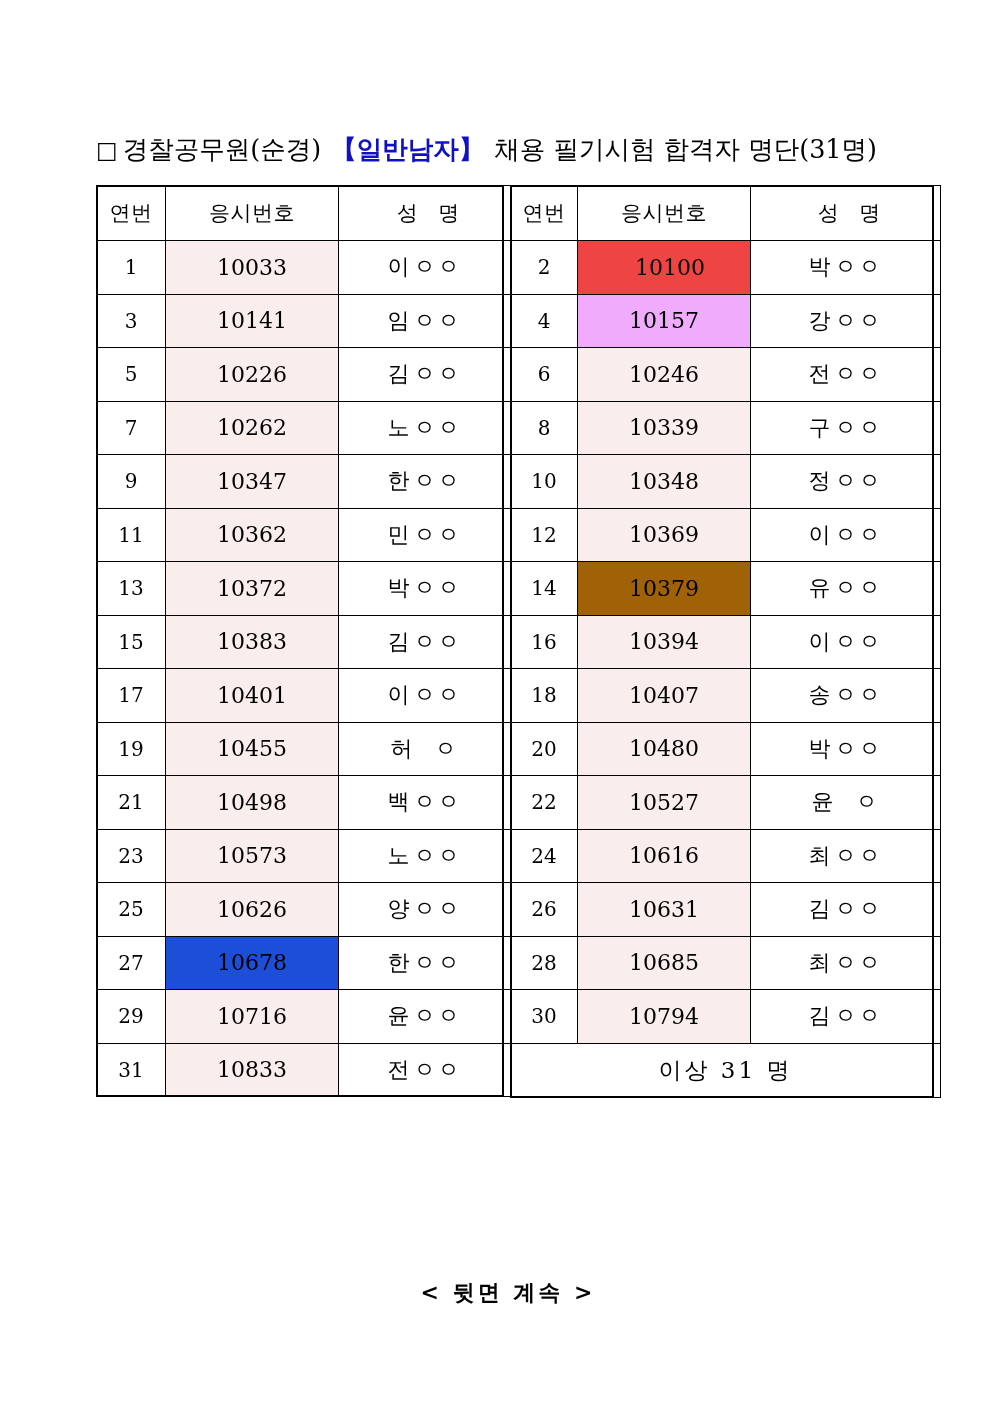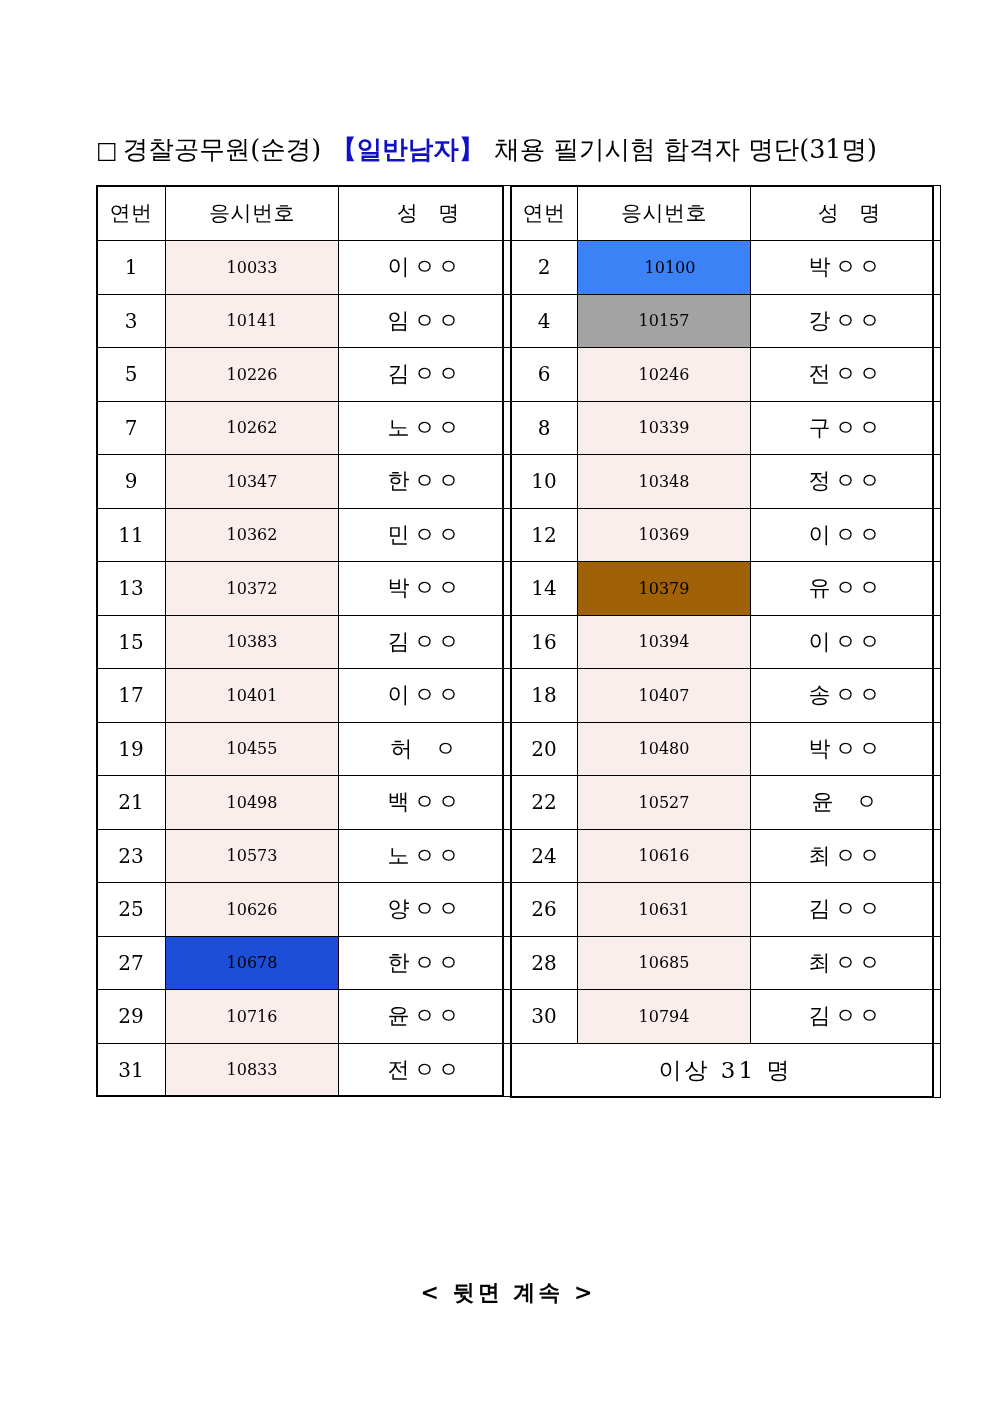--- a/index.html
+++ b/index.html
@@ -100,21 +100,21 @@
   .hdr {
     font-size: 21px;
     letter-spacing: 0.5px;
   }
   .hdr.name-hdr { letter-spacing: 7px; text-indent: 7px; padding-left: 7px; }
 
   .cell-no {
     font-size: 20px;
   }
   .cell-exam {
-    font-size: 16px;
+    font-size: 22px;
     background-color: #f9eeec;
   }
   .cell-name {
     font-size: 22px;
     letter-spacing: 1px;
   }
   .cell-name .surname { margin-right: 3px; }
   .cell-name .oo { letter-spacing: 2px; }
   .cell-name.single .gap { display: inline-block; width: 18px; }
 
@@ -245,26 +245,26 @@
       <thead>
         <tr class="hdr-h">
           <th class="c-no hdr">연번</th>
           <th class="c-exam hdr">응시번호</th>
           <th class="c-name hdr name-hdr">성  명</th>
         </tr>
       </thead>
       <tbody id="right-body">
           <tr class="row-h">
             <td class="c-no cell-no">2</td>
-            <td class="c-exam cell-exam" style="background-color: #3b82f6; padding-left: 12px;">10100</td>
+            <td class="c-exam cell-exam" style="background-color: #ef4444; padding-left: 12px;">10100</td>
             <td class="c-name cell-name"><span class="surname">박</span><span class="oo">ㅇㅇ</span></td>
           </tr>
           <tr class="row-h">
             <td class="c-no cell-no">4</td>
-            <td class="c-exam cell-exam" style="background-color: #a3a3a3; margin-left: 28px;">10157</td>
+            <td class="c-exam cell-exam" style="background-color: #f0abfc; margin-left: 28px;">10157</td>
             <td class="c-name cell-name"><span class="surname">강</span><span class="oo">ㅇㅇ</span></td>
           </tr>
           <tr class="row-h">
             <td class="c-no cell-no">6</td>
             <td class="c-exam cell-exam" style="background-color: rgb(249, 238, 236);">10246</td>
             <td class="c-name cell-name"><span class="surname">전</span><span class="oo">ㅇㅇ</span></td>
           </tr>
           <tr class="row-h">
             <td class="c-no cell-no">8</td>
             <td class="c-exam cell-exam" style="background-color: rgb(249, 238, 236);">10339</td>

